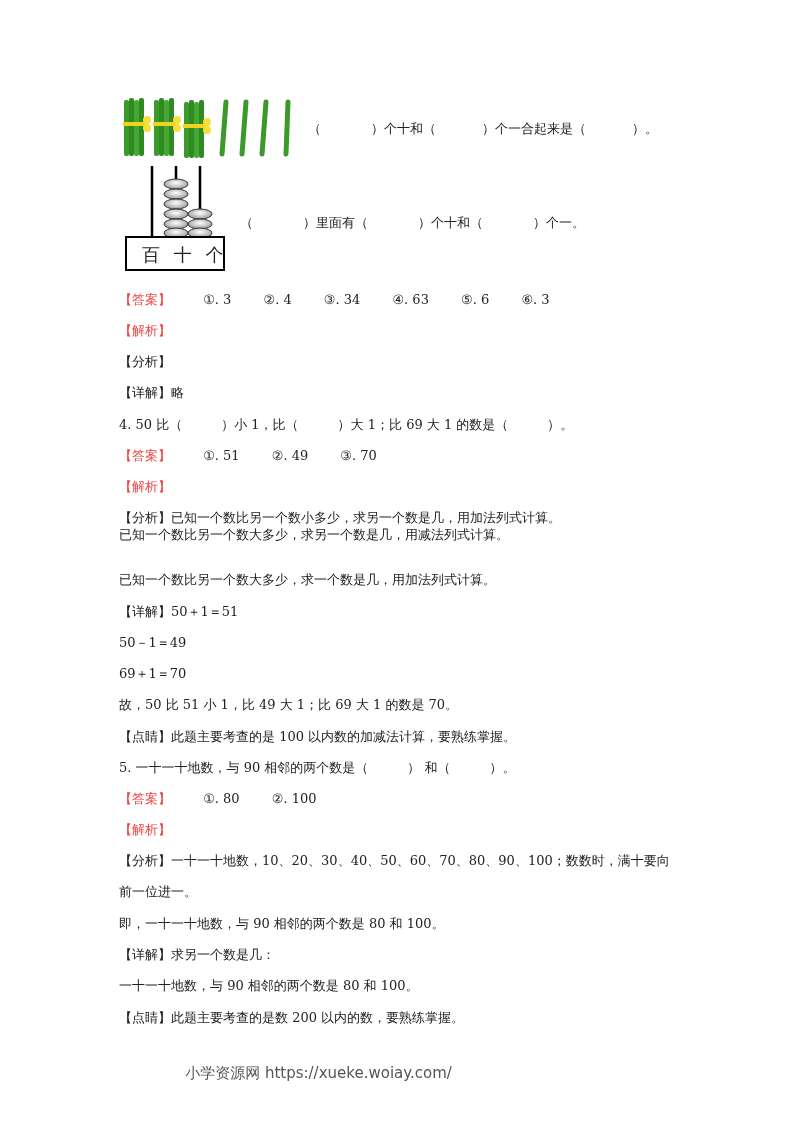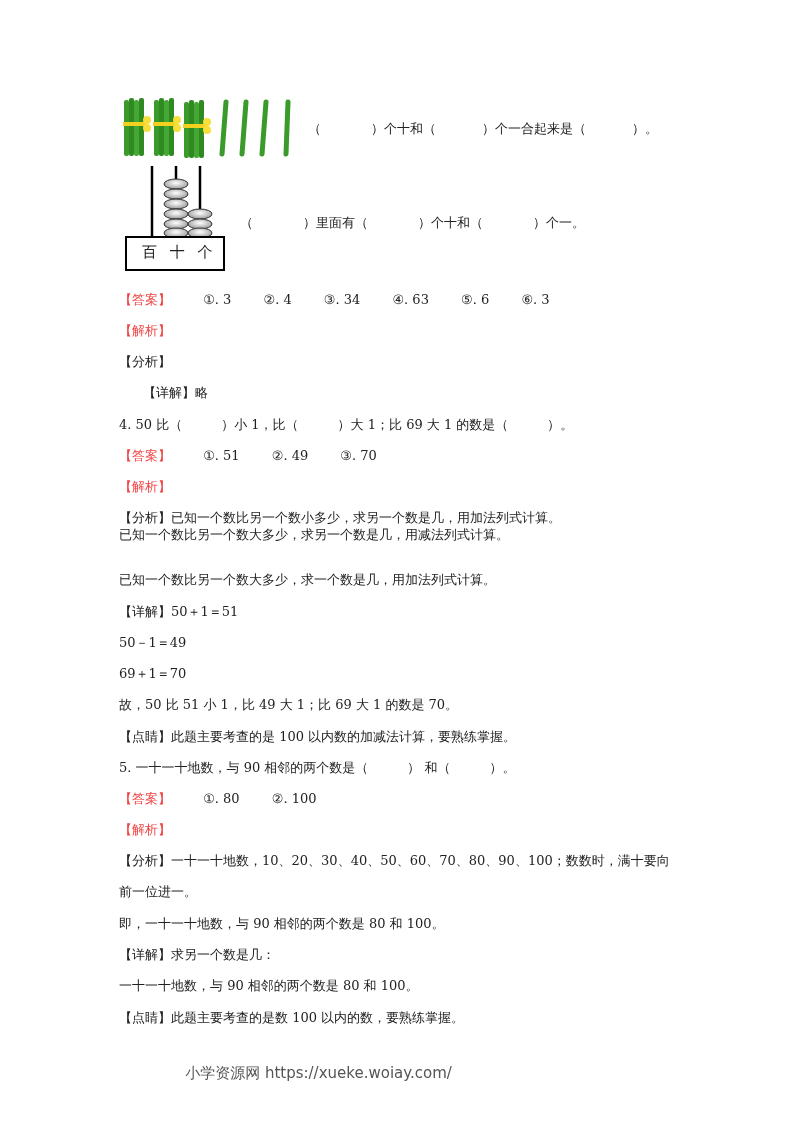--- a/index.html
+++ b/index.html
@@ -78,42 +78,42 @@
     <ellipse cx="52" cy="58" rx="12" ry="5" fill="url(#bead)" stroke="#333"></ellipse>
     <ellipse cx="52" cy="67" rx="12" ry="5" fill="url(#bead)" stroke="#333"></ellipse>
   </g>
   <g>
     <ellipse cx="76" cy="48" rx="12" ry="5" fill="url(#bead)" stroke="#333"></ellipse>
     <ellipse cx="76" cy="58" rx="12" ry="5" fill="url(#bead)" stroke="#333"></ellipse>
     <ellipse cx="76" cy="67" rx="12" ry="5" fill="url(#bead)" stroke="#333"></ellipse>
   </g>
   <rect x="2" y="71" width="98" height="33" fill="#fff" stroke="#000" stroke-width="2"></rect>
 </svg>
-<div class="abs" style="left:142px; top:243px; font-size:15px; font-family:'DejaVu Sans', sans-serif; letter-spacing:2px;">
+<div class="abs" style="left:142px; top:243px; font-size:18px; font-family:'DejaVu Sans', sans-serif; letter-spacing:2px;">
   <span>百</span>
   <span style="margin-left:4px">十</span>
   <span style="margin-left:4px">个</span>
 </div>
 
 <div class="abs" style="left:240px; top:214px;">
   <span>（</span><span class="blank" style="width:50px"></span><span>）里面有（</span><span class="blank" style="width:50px"></span><span>）个十和（</span><span class="blank" style="width:50px"></span><span>）个一。</span>
 </div>
 
 <div class="line" style="top:292px;">
   <span class="tag-blue">【答案】</span>
   <span class="ans">①. 3</span>
   <span class="ans">②. 4</span>
   <span class="ans">③. 34</span>
   <span class="ans">④. 63</span>
   <span class="ans">⑤. 6</span>
   <span class="ans">⑥. 3</span>
 </div>
 <div class="line tag-blue" style="top:323px;">【解析】</div>
 <div class="line" style="top:354px;">【分析】</div>
-<div class="line" style="top:385px;margin-left:24px;">
+<div class="line" style="top:385px;">
   <span>【详解】</span><span>略</span>
 </div>
 
 <div class="line" style="top:417px;">4. 50 比（　　　）小 1，比（　　　）大 1；比 69 大 1 的数是（　　　）。</div>
 <div class="line" style="top:448px;">
   <span class="tag-blue">【答案】</span>
   <span class="ans">①. 51</span>
   <span class="ans">②. 49</span>
   <span class="ans">③. 70</span>
 </div>
@@ -143,16 +143,16 @@
 <div class="line" style="top:853px;">
   <span>【分析】</span><span>一十一十地数，10、20、30、40、50、60、70、80、90、100；数数时，满十要向</span>
 </div>
 <div class="line" style="top:884px;">前一位进一。</div>
 <div class="line" style="top:916px;text-align:center;">即，一十一十地数，与 90 相邻的两个数是 80 和 100。</div>
 <div class="line" style="top:947px;">
   <span>【详解】</span><span>求另一个数是几：</span>
 </div>
 <div class="line" style="top:978px;">一十一十地数，与 90 相邻的两个数是 80 和 100。</div>
 <div class="line" style="top:1010px;">
-  <span>【点睛】</span><span>此题主要考查的是数 100 以内的数，要熟练掌握。</span>
+  <span>【点睛】</span><span>此题主要考查的是数 200 以内的数，要熟练掌握。</span>
 </div>
 
 <div class="footer">小学资源网 https://xueke.woiay.com/</div>
 
 </body></html>

